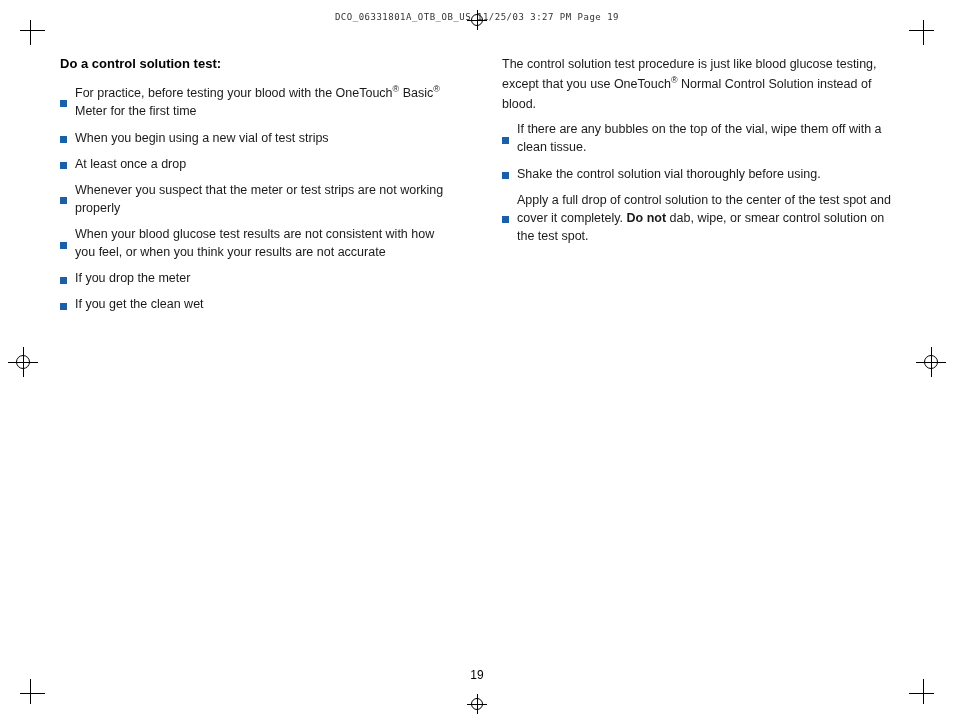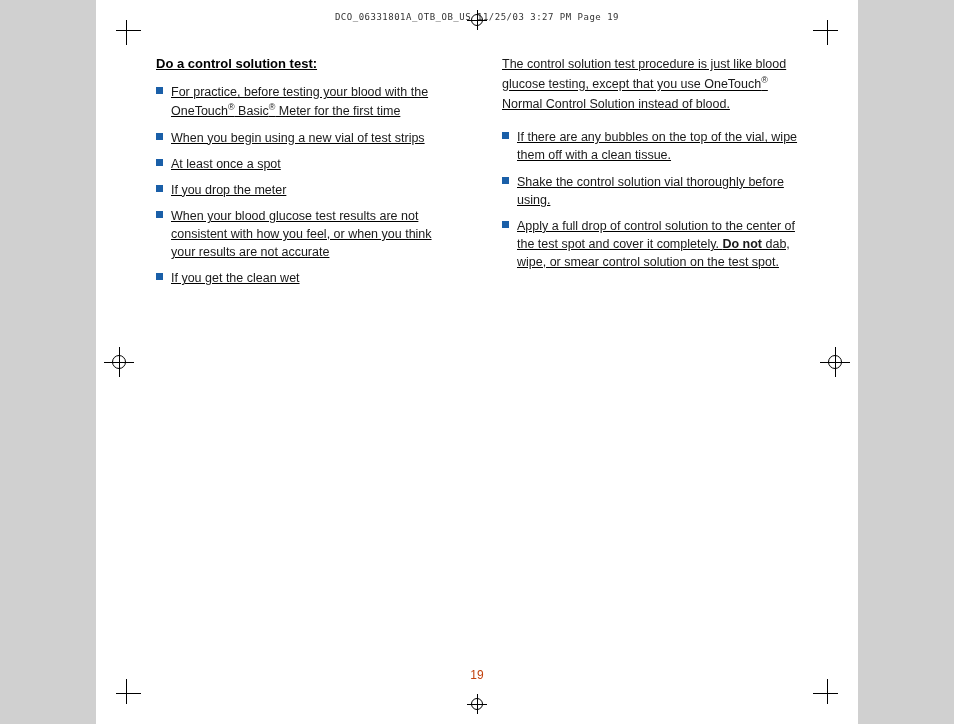--- a/index.html
+++ b/index.html
@@ -7,21 +7,21 @@
     body {
       background: #d0d0d0;
       display: flex;
       justify-content: center;
       align-items: center;
       min-height: 100vh;
       font-family: Arial, sans-serif;
     }
 
     .page-container {
-      width: 762px;
+      width: 954px;
       height: 724px;
       background: #ffffff;
       position: relative;
       overflow: hidden;
     }
 
     
     .header-bar {
       position: absolute;
       top: 12px;
@@ -51,21 +51,20 @@
 
     
     .content-area {
       position: absolute;
       top: 55px;
       left: 60px;
       right: 60px;
       bottom: 55px;
       display: flex;
       gap: 30px;
-      text-decoration: underline;
     }
 
     .left-column {
       flex: 1;
       padding-right: 10px;
     }
 
     .right-column {
       flex: 1;
       padding-left: 10px;
@@ -80,21 +79,21 @@
     }
 
     .bullet-list {
       list-style: none;
       padding: 0;
       margin: 0;
     }
 
     .bullet-item {
       display: flex;
-      align-items: flex-start;
+      align-items: center;
       margin-bottom: 8px;
       font-size: 12.5px;
       line-height: 1.45;
       color: #1a1a1a;
     }
 
     .bullet-square {
       display: inline-block;
       width: 7px;
       height: 7px;
@@ -105,40 +104,40 @@
     }
 
     .bullet-text {
       flex: 1;
     }
 
     .intro-text {
       font-size: 12.5px;
       line-height: 1.55;
       color: #1a1a1a;
-      margin-bottom: 14px;
+      margin-bottom: 6px;
     }
 
     .bold-text {
       font-weight: bold;
     }
 
     .sup-text {
       font-size: 9px;
       vertical-align: super;
     }
 
     
     .page-number {
       position: absolute;
       bottom: 42px;
       left: 50%;
       transform: translateX(-50%);
       font-size: 12px;
-      color: #c2410c;
+      color: #000000;
     }
 
     .top-center-circle {
       position: absolute;
       top: 10px;
       left: 50%;
       transform: translateX(-50%);
     }
 
     .bottom-center-circle {
@@ -210,32 +209,36 @@
           <span class="bullet-text">For practice, before testing your blood with the OneTouch<span class="sup-text">®</span> Basic<span class="sup-text">®</span> Meter for the first time</span>
         </li>
 
         <li class="bullet-item">
           <span class="bullet-square"></span>
           <span class="bullet-text">When you begin using a new vial of test strips</span>
         </li>
 
         <li class="bullet-item">
           <span class="bullet-square"></span>
-          <span class="bullet-text">At least once a spot</span>
-        </li>
-
+          <span class="bullet-text">At least once a drop</span>
+        </li>
+
+        <li class="bullet-item">
+          <span class="bullet-square"></span>
+          <span class="bullet-text">Whenever you suspect that the meter or test strips are not working properly</span>
+        </li>
+
+        <li class="bullet-item">
+          <span class="bullet-square"></span>
+          <span class="bullet-text">When your blood glucose test results are not consistent with how you feel, or when you think your results are not accurate</span>
+        </li>
 
         <li class="bullet-item">
           <span class="bullet-square"></span>
           <span class="bullet-text">If you drop the meter</span>
-        </li>
-
-        <li class="bullet-item">
-          <span class="bullet-square"></span>
-          <span class="bullet-text">When your blood glucose test results are not consistent with how you feel, or when you think your results are not accurate</span>
         </li>
 
         <li class="bullet-item">
           <span class="bullet-square"></span>
           <span class="bullet-text">If you get the clean wet</span>
         </li>
 
       </ul>
     </div>
 

